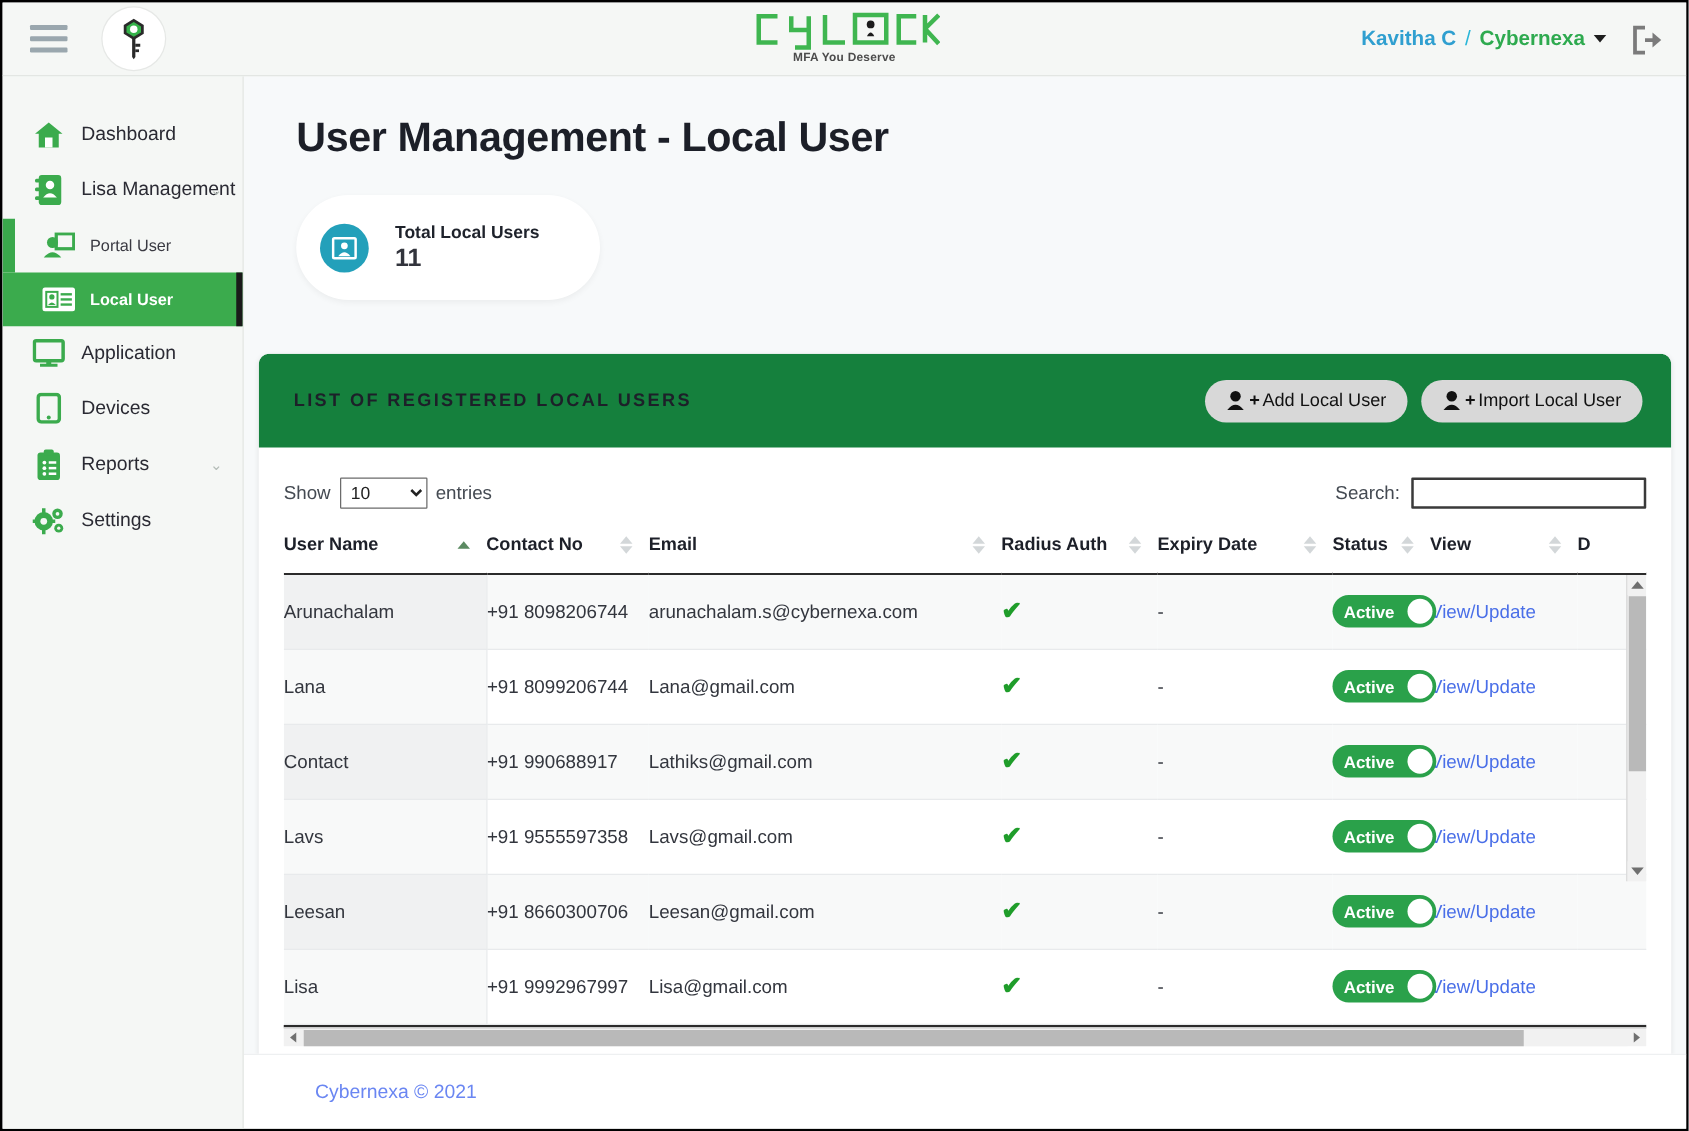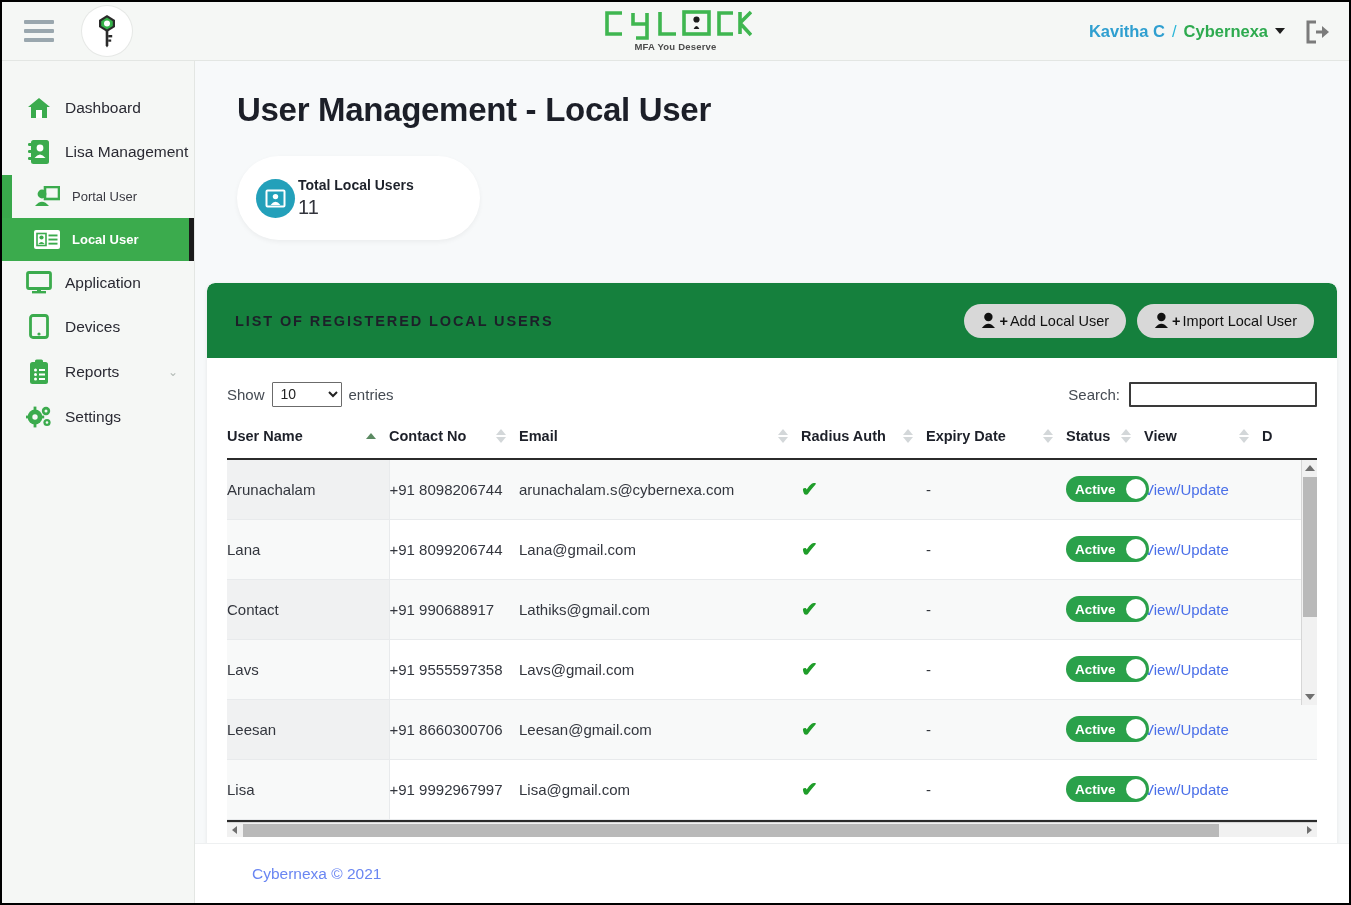--- a/index.html
+++ b/index.html
@@ -139,23 +139,23 @@
     display: flex; align-items: center;
     padding-left: 19px;
     box-shadow: 0 2px 5px rgba(0,0,0,0.05);
   }
   .stat-icon {
     width: 39px; height: 39px; border-radius: 50%;
     background: #23a0ba;
     display: flex; align-items: center; justify-content: center;
     flex: 0 0 39px;
   }
-  .stat-text { margin-left: 3px; }
+  .stat-text { margin-left: 21px; }
   .stat-label { font-size: 14px; font-weight: 800; color: #1e222b; }
-  .stat-value { font-size: 20px; font-weight: 400; color: #32343c; margin-top: 3px; }
+  .stat-value { font-size: 20px; font-weight: 700; color: #32343c; margin-top: 3px; }
 
   
   .panel {
     margin: 43px 10px 0 12px;
     width: 1130px;
     background: #ffffff;
     border-radius: 8px;
     box-shadow: 0 1px 4px rgba(0,0,0,0.08);
     overflow: hidden;
   }

